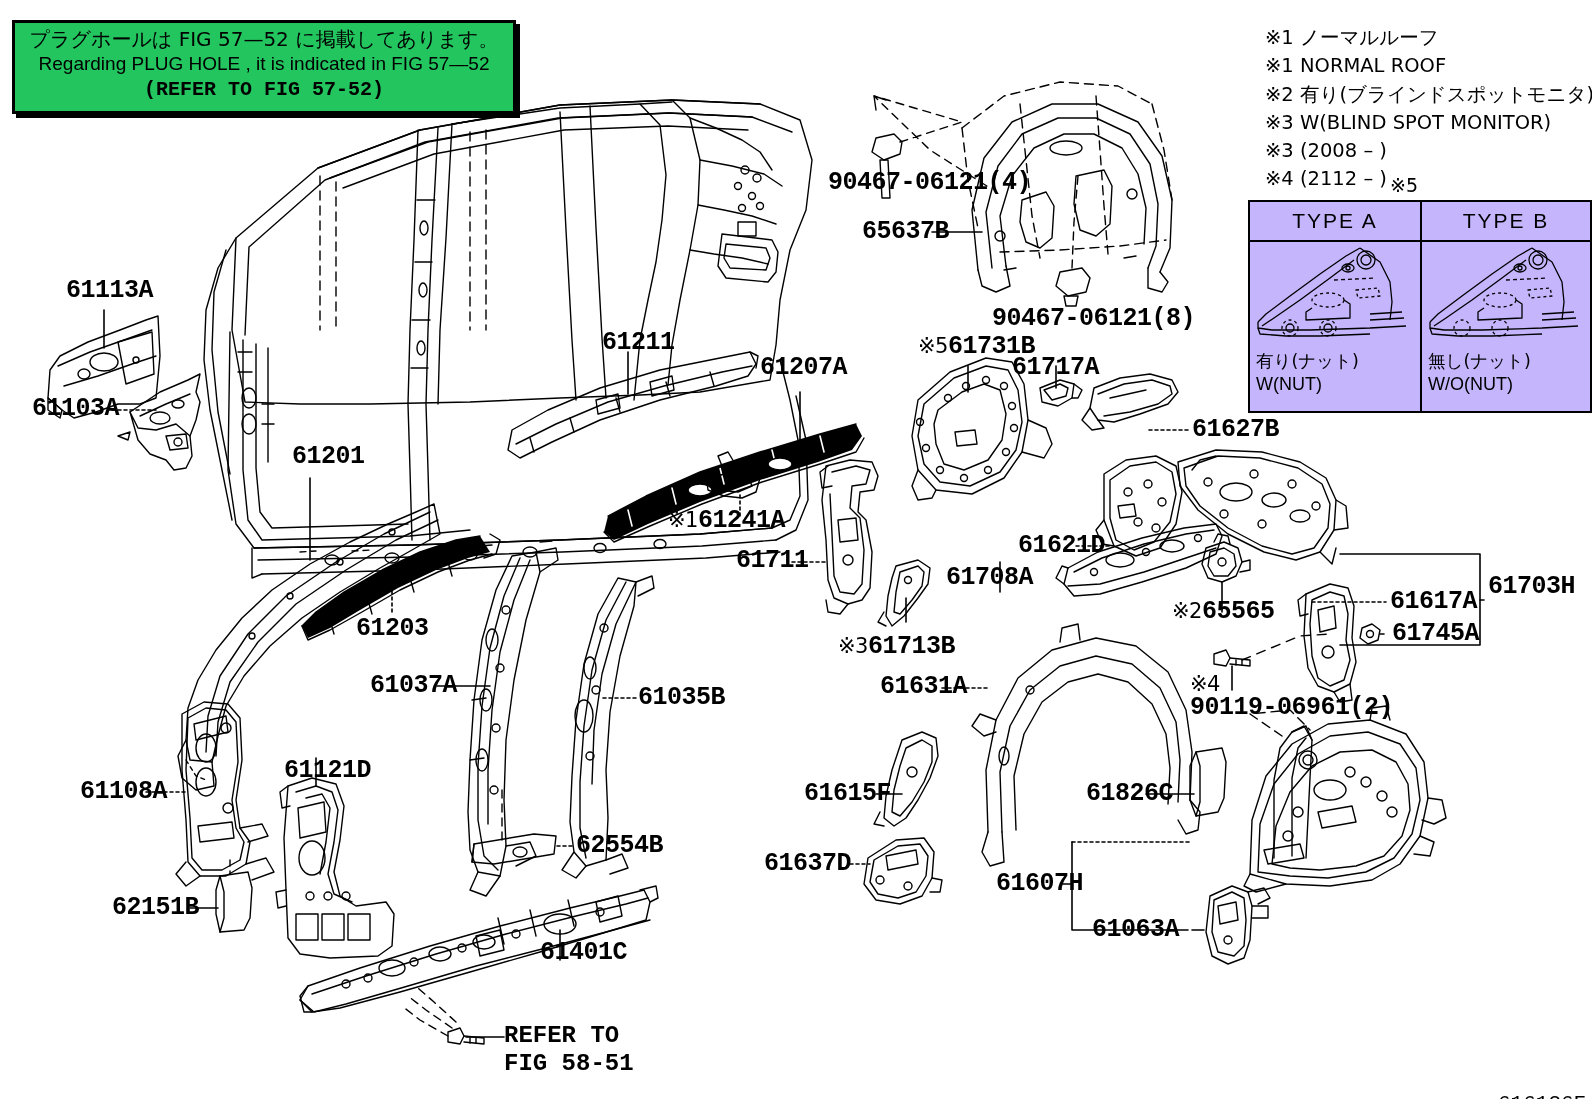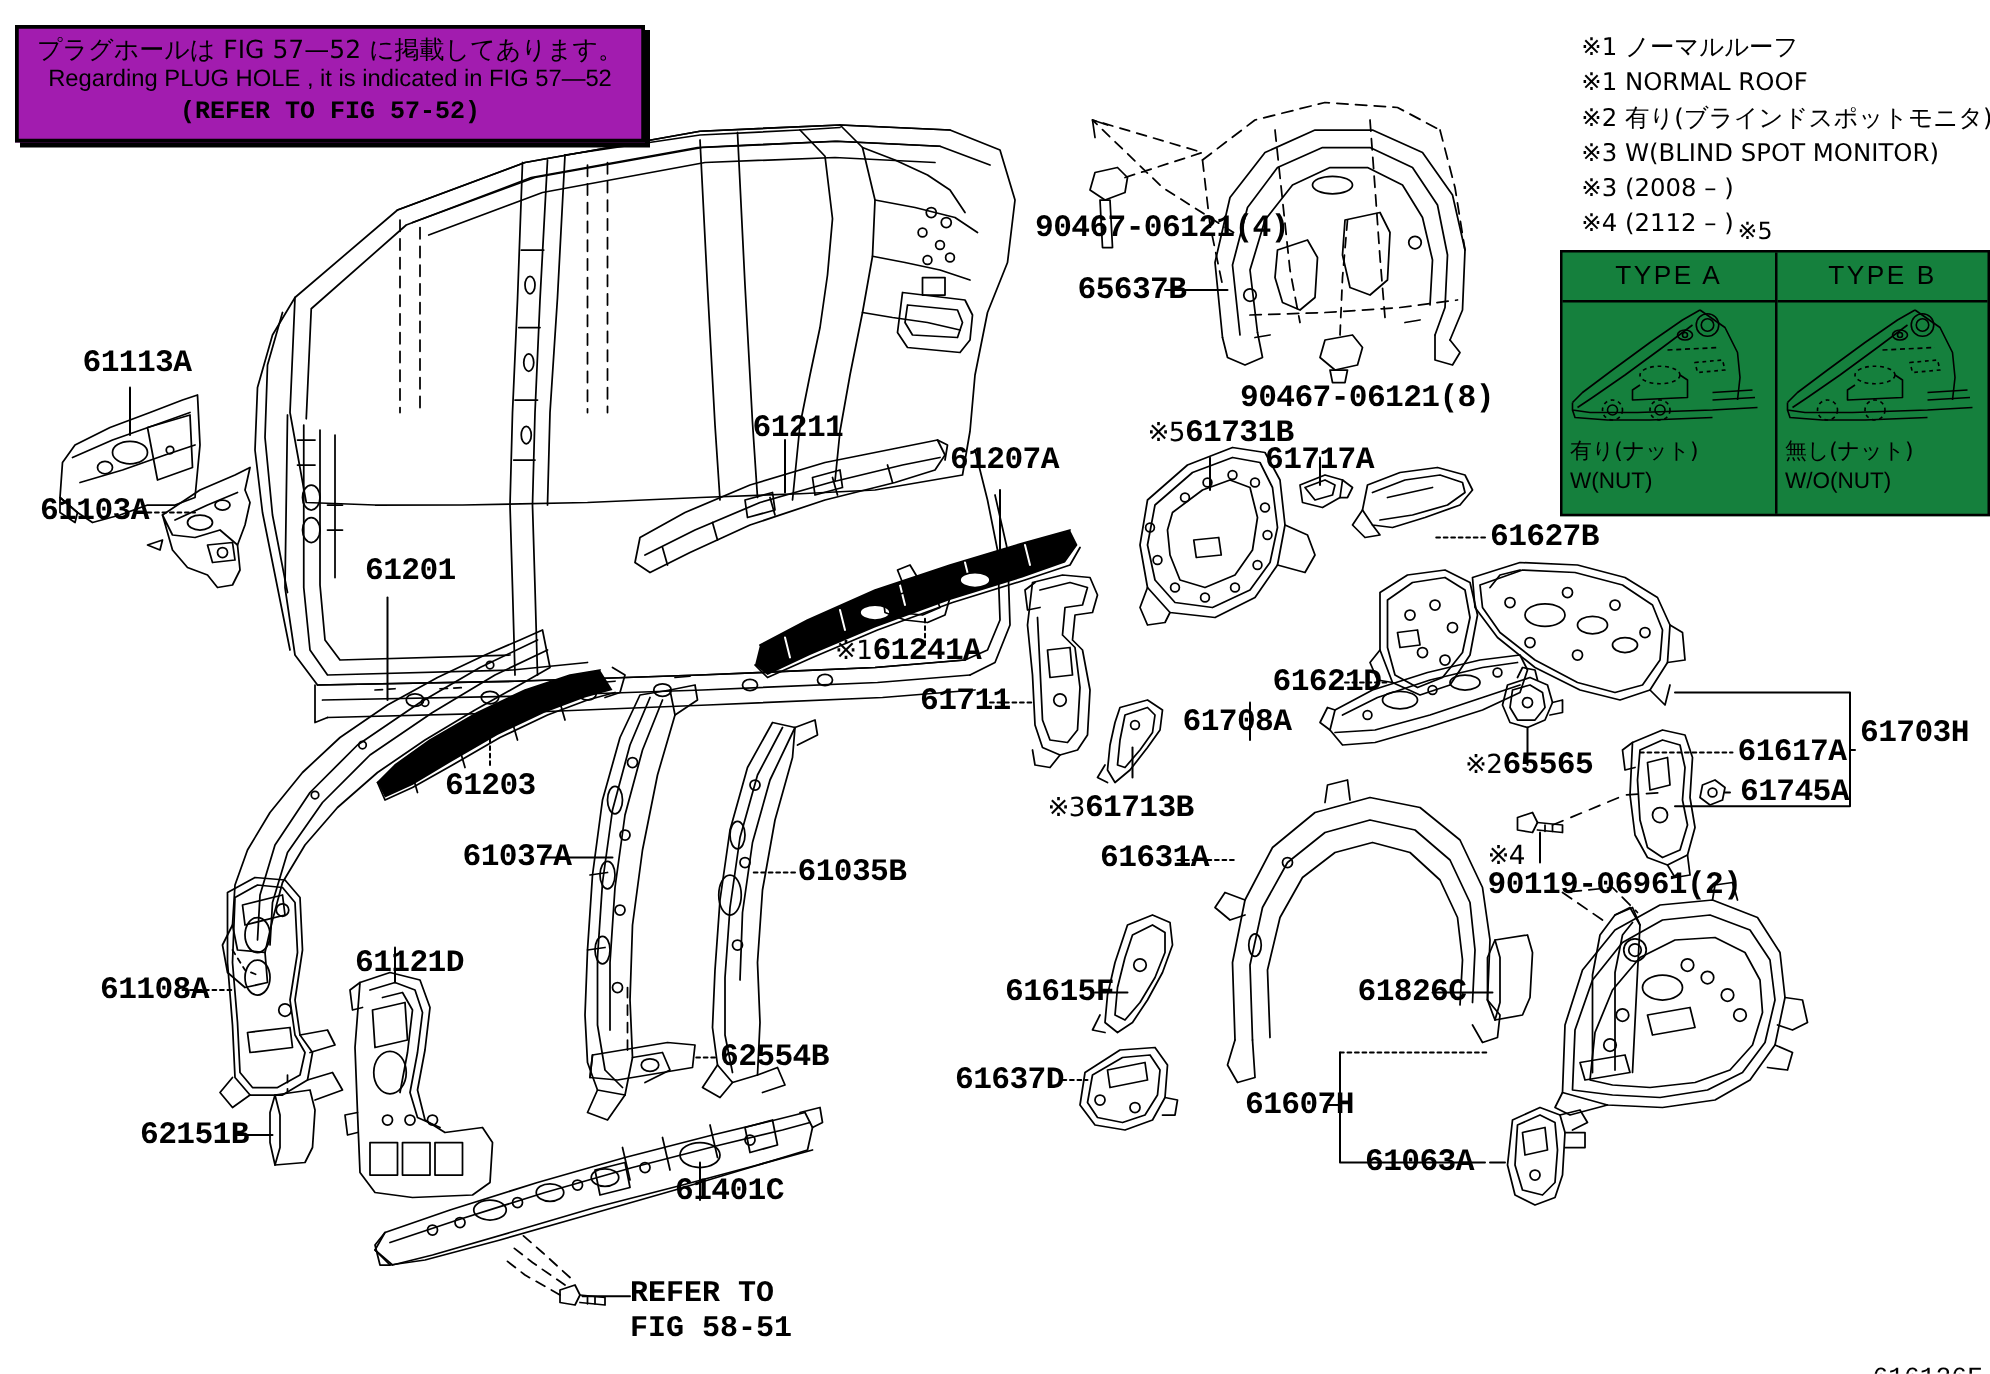--- a/index.html
+++ b/index.html
@@ -3,28 +3,28 @@
 <meta charset="utf-8">
 <style>
   html,body{margin:0;padding:0;background:#fff;}
   body{width:1592px;height:1099px;position:relative;overflow:hidden;
        font-family:"Liberation Sans","DejaVu Sans",sans-serif;color:#000;}
   #stage{position:absolute;left:0;top:0;width:1592px;height:1099px;}
   svg.art{position:absolute;left:0;top:0;width:1592px;height:1099px;overflow:visible;}
   .lbl{position:absolute;font-family:"Liberation Mono","DejaVu Sans Mono",monospace;
        font-weight:bold;font-size:25px;letter-spacing:-0.5px;white-space:nowrap;line-height:1;}
   .lbl.r{text-align:right;}
-  .note-box{position:absolute;border:3px solid #000;background:#a21caf;
+  .note-box{position:absolute;border:3px solid #000;background:#22c55e;
             box-shadow:4px 4px 0 #000;padding:4px 14px 8px 14px;text-align:center;}
   .note-box .n1{font-family:"DejaVu Sans",sans-serif;font-size:20px;line-height:1.25;white-space:nowrap;}
   .note-box .n2{font-family:"Liberation Sans",sans-serif;font-size:19px;line-height:1.3;white-space:nowrap;}
   .note-box .n3{font-family:"Liberation Mono",monospace;font-weight:bold;font-size:20px;line-height:1.3;white-space:nowrap;}
   .notes{position:absolute;font-family:"DejaVu Sans",sans-serif;font-size:19.5px;line-height:1.45;white-space:nowrap;}
   .notes div{white-space:nowrap;}
-  .typebox{position:absolute;border:2px solid #000;display:flex;background:#15803d;}
+  .typebox{position:absolute;border:2px solid #000;display:flex;background:#c4b5fd;}
   .typecol{width:170px;box-sizing:border-box;}
   .typecol+.typecol{border-left:2px solid #000;}
   .typehdr{height:38px;border-bottom:2px solid #000;display:flex;align-items:center;justify-content:center;
            font-family:"Liberation Sans",sans-serif;font-size:21px;letter-spacing:2px;}
   .typeart{height:108px;position:relative;}
   .typeart svg{position:absolute;left:0;top:0;}
   .typecap{padding:1px 0 16px 6px;font-family:"DejaVu Sans",sans-serif;font-size:17.5px;line-height:1.25;}
   .typecap .en{font-family:"Liberation Sans",sans-serif;font-size:18px;}
   .star5{position:absolute;font-family:"DejaVu Sans",sans-serif;font-size:19px;}
   .figcode{position:absolute;font-family:"Liberation Mono",monospace;font-size:21px;letter-spacing:0px;}

